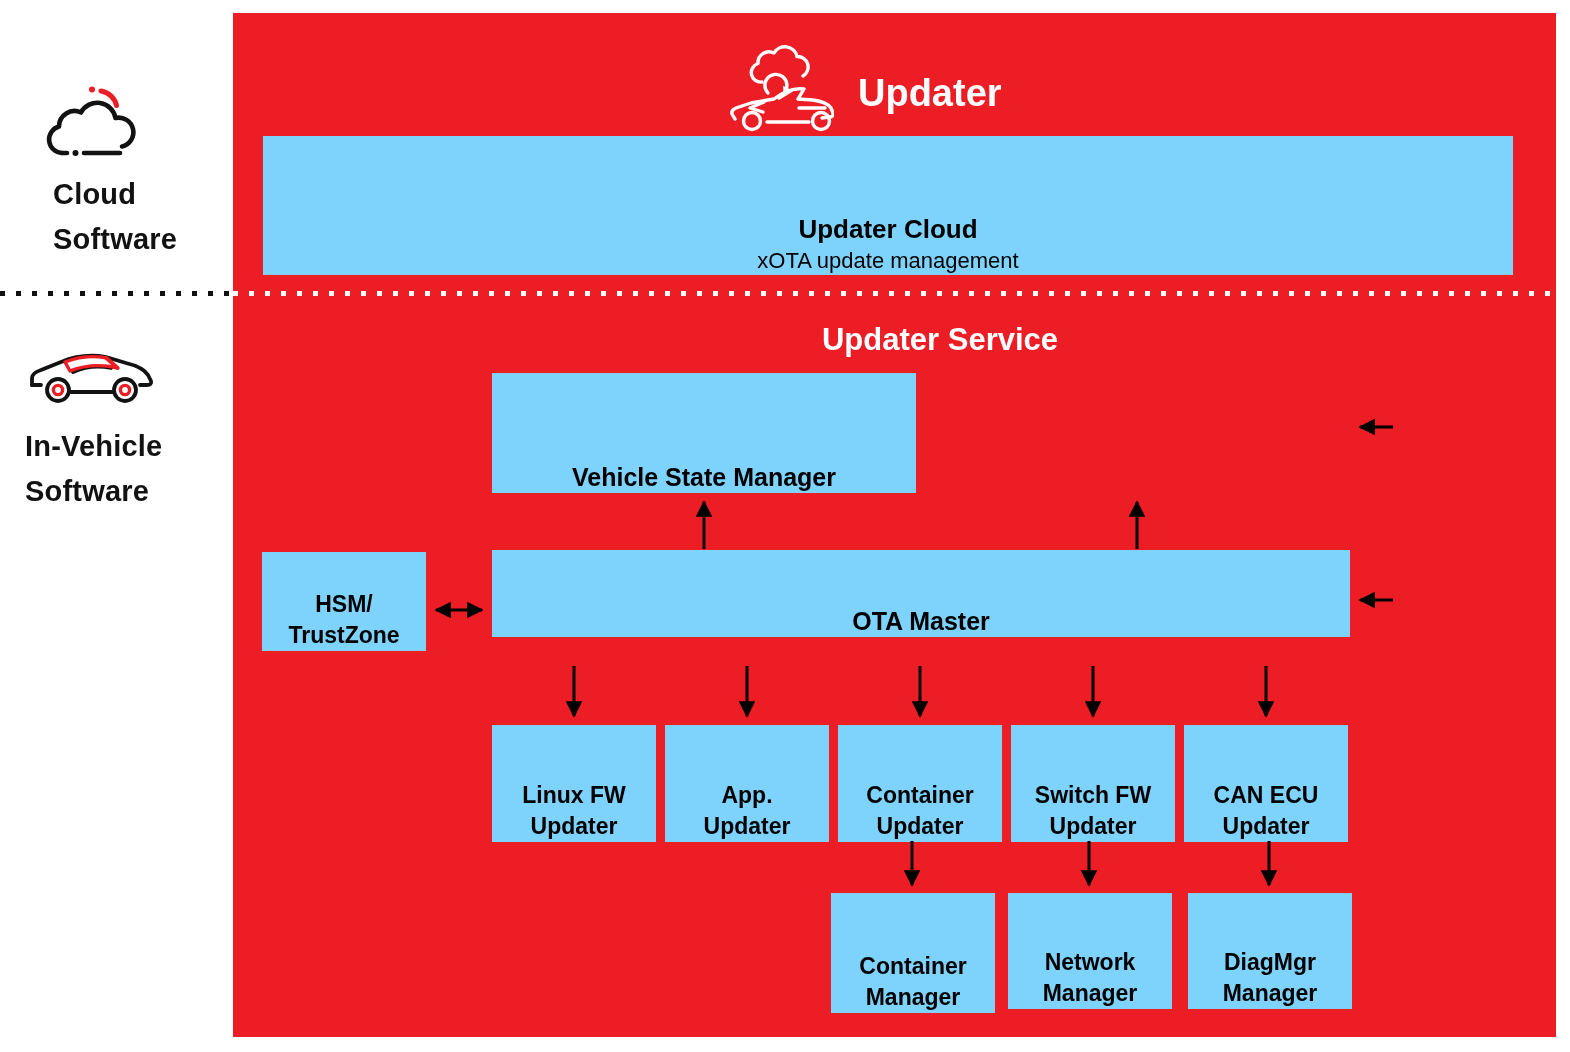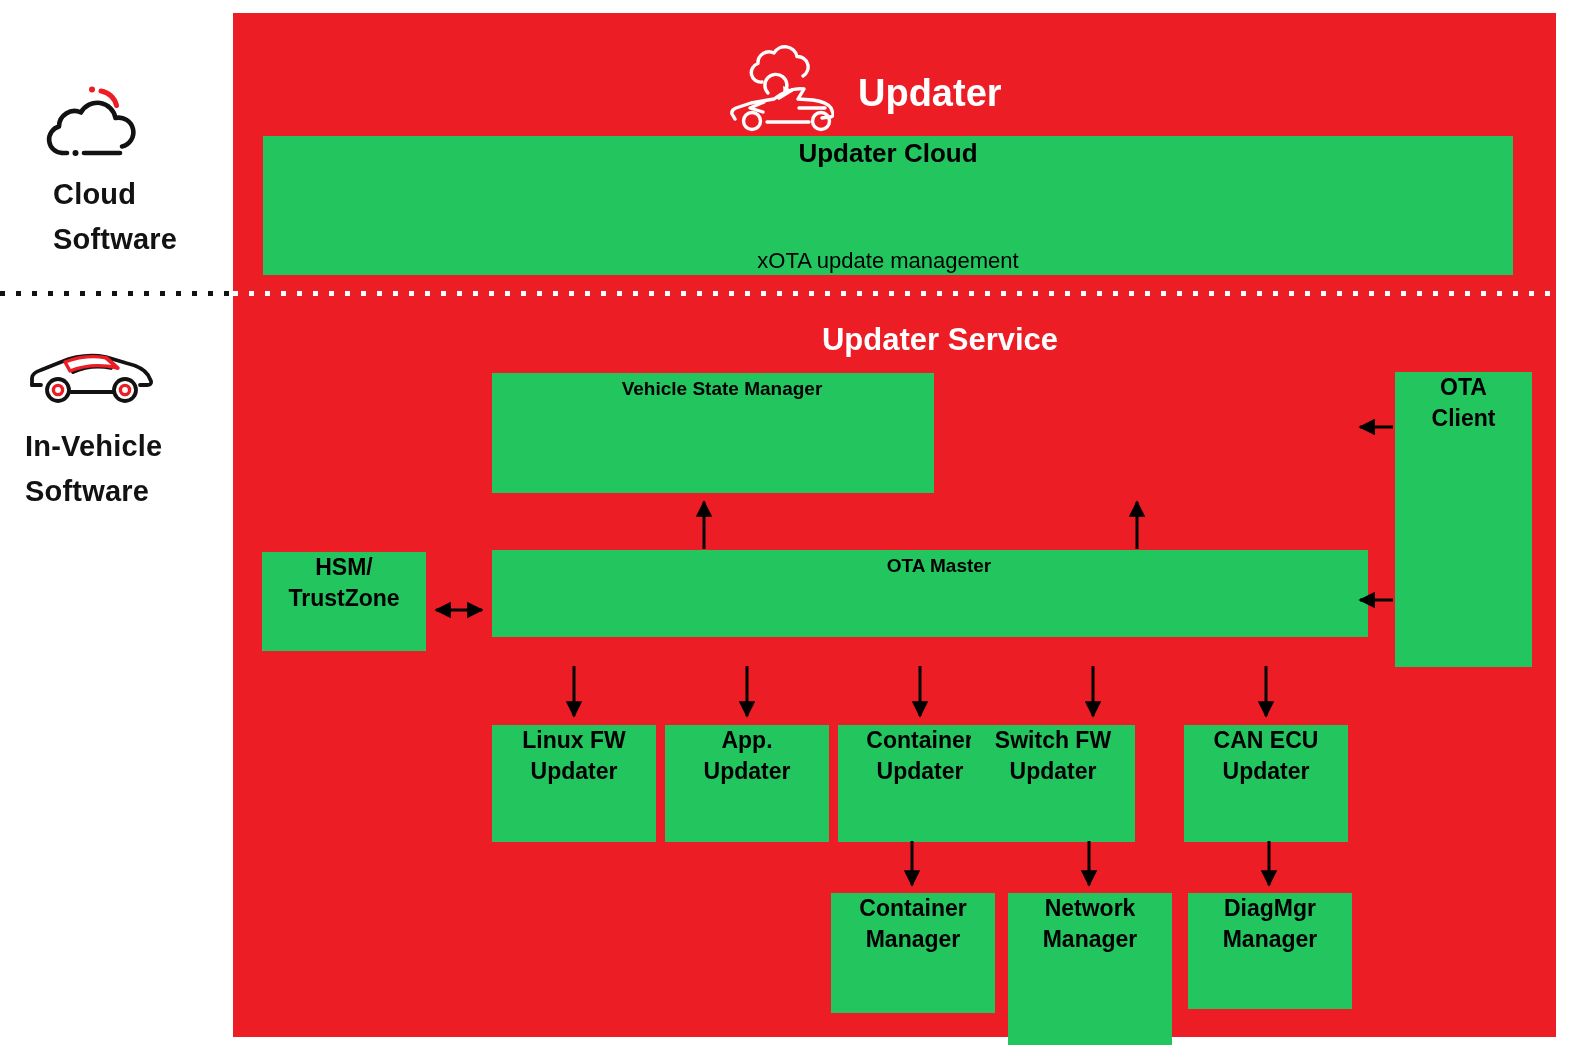--- a/index.html
+++ b/index.html
@@ -18,26 +18,26 @@
     white-space:pre-line;letter-spacing:.2px;
   }
   .sep{height:5px;}
   .sep-black{left:0;top:291px;width:233px;
     background:repeating-linear-gradient(90deg,#121212 0 5px,transparent 5px 16px);}
   .sep-white{left:233px;top:291px;width:1323px;
     background:repeating-linear-gradient(90deg,#ffffff 0 5px,transparent 5px 16px);}
   .hdr-title{color:#fff;font-weight:700;font-size:38px;line-height:1;}
   .svc-title{color:#fff;font-weight:700;font-size:31px;line-height:1;text-align:center;}
   .wbox{
-    background:#22c55e;display:flex;flex-direction:column;
-    align-items:center;justify-content:space-between;text-align:center;
+    background:#7dd3fc;display:flex;flex-direction:column;
+    align-items:center;justify-content:flex-end;text-align:center;
     color:#000;font-weight:700;
   }
   .wbox .lbl{white-space:pre-line;}
-  .big-lbl{font-size:19px;line-height:32px;padding-left:18px;}
+  .big-lbl{font-size:25px;line-height:32px;}
   .sm-lbl{font-size:23px;line-height:31px;}
   .cloud-box-title{font-size:26px;line-height:34px;font-weight:700;color:#000;}
   .cloud-box-sub{font-size:22px;line-height:29px;font-weight:400;color:#000;}
   svg{display:block;}
   .arrow-layer{left:0;top:0;pointer-events:none;}
 </style>
 </head>
 <body>
 
 <div class="stage">
@@ -98,58 +98,54 @@
   </div>
 
   <div class="abs sep sep-black"></div>
   <div class="abs sep sep-white"></div>
 
   <div class="abs svc-title" style="left:490px;top:324px;width:900px;">Updater Service</div>
 
   <div class="abs wbox big-lbl" style="left:492px;top:373px;width:424px;height:120px;">
     <div class="lbl">Vehicle State Manager</div>
   </div>
-  <div class="abs wbox sm-lbl" style="left:1395px;top:372px;width:137px;height:295px;">
-    <div class="lbl">OTA
-Client</div>
-  </div>
   <div class="abs wbox sm-lbl" style="left:262px;top:552px;width:164px;height:99px;">
     <div class="lbl">HSM/
 TrustZone</div>
   </div>
   <div class="abs wbox big-lbl" style="left:492px;top:550px;width:858px;height:87px;">
     <div class="lbl">OTA Master</div>
   </div>
 
   <div class="abs wbox sm-lbl" style="left:492px;top:725px;width:164px;height:117px;">
     <div class="lbl">Linux FW
 Updater</div>
   </div>
   <div class="abs wbox sm-lbl" style="left:665px;top:725px;width:164px;height:117px;">
     <div class="lbl">App.
 Updater</div>
   </div>
   <div class="abs wbox sm-lbl" style="left:838px;top:725px;width:164px;height:117px;">
     <div class="lbl">Container
 Updater</div>
   </div>
-  <div class="abs wbox sm-lbl" style="left:971px;top:725px;width:164px;height:117px;">
+  <div class="abs wbox sm-lbl" style="left:1011px;top:725px;width:164px;height:117px;">
     <div class="lbl">Switch FW
 Updater</div>
   </div>
   <div class="abs wbox sm-lbl" style="left:1184px;top:725px;width:164px;height:117px;">
     <div class="lbl">CAN ECU
 Updater</div>
   </div>
 
   <div class="abs wbox sm-lbl" style="left:831px;top:893px;width:164px;height:120px;">
     <div class="lbl">Container
 Manager</div>
   </div>
-  <div class="abs wbox sm-lbl" style="left:1008px;top:893px;width:164px;height:152px;">
+  <div class="abs wbox sm-lbl" style="left:1008px;top:893px;width:164px;height:116px;">
     <div class="lbl">Network
 Manager</div>
   </div>
   <div class="abs wbox sm-lbl" style="left:1188px;top:893px;width:164px;height:116px;">
     <div class="lbl">DiagMgr
 Manager</div>
   </div>
 
   <svg class="abs arrow-layer" width="1570" height="1052" viewBox="0 0 1570 1052">
     <defs>

